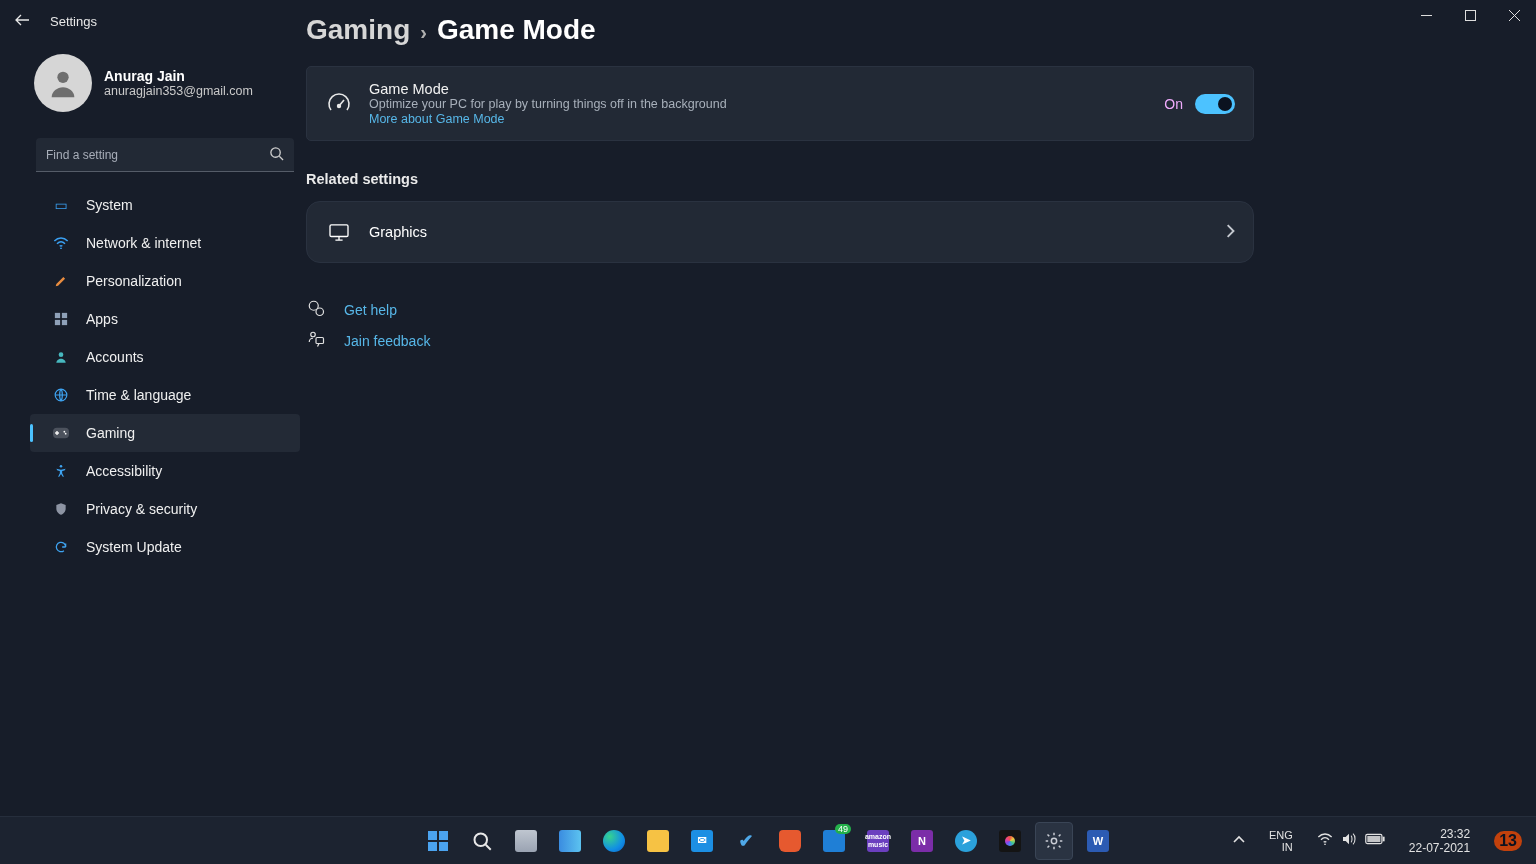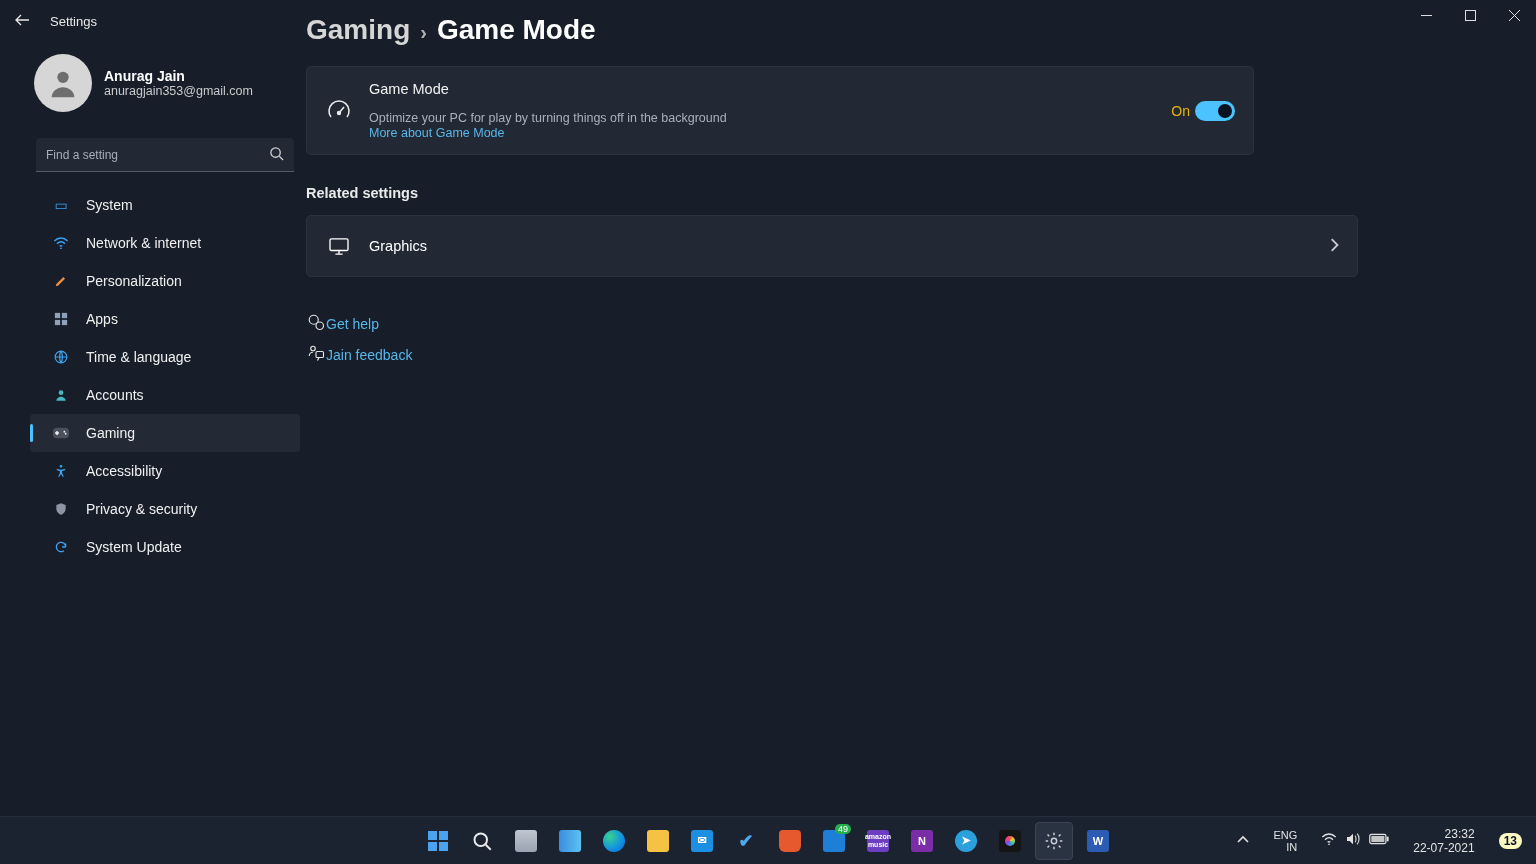--- a/index.html
+++ b/index.html
@@ -122,50 +122,50 @@
     display: flex; align-items: center;
     padding: 14px 18px 14px 18px;
   }
   .card .cicn {
     width: 28px; height: 28px; margin-right: 16px;
     display: flex; align-items: center; justify-content: center;
     color: #E8E8E8;
   }
   .card .ctxt { flex: 1; }
   .card .ctitle { font-size: 14.5px; color: #F2F2F2; }
-  .card .cdesc { font-size: 12.5px; color: #A8B0BB; margin-top: 14px; }
+  .card .cdesc { font-size: 12.5px; color: #A8B0BB; margin-top: 0; }
   .card .clink { font-size: 12.5px; color: #57B7E8; margin-top: 1px; }
-  .card .state { font-size: 14px; color: #eab308; margin-right: 5px; }
+  .card .state { font-size: 14px; color: #f0abfc; margin-right: 12px; }
   .toggle {
     width: 40px; height: 20px; border-radius: 10px;
     background: #4CC2FF; position: relative;
   }
   .toggle .knob {
     position: absolute; right: 3px; top: 3px;
     width: 14px; height: 14px; border-radius: 50%; background: #0B1220;
   }
 
   .sechdr { font-size: 14.5px; font-weight: 600; margin-top: 30px; color: #EAEAEA; }
 
   .rowcard {
     margin-top: 14px;
-    width: 1052px;
+    width: 948px;
     height: 62px;
     background: #222935;
     border: 1px solid #2A3240;
-    border-radius: 5px;
+    border-radius: 14px;
     display: flex; align-items: center;
     padding: 0 18px;
   }
   .rowcard .ricn { width: 28px; height: 28px; margin-right: 16px; display:flex; align-items:center; justify-content:center; }
   .rowcard .rlbl { font-size: 14.5px; flex: 1; }
   .chev { color: #C5C9D0; font-size: 14px; }
 
   .linkrow {
-    display: flex; align-items: center; gap: 0;
+    display: flex; align-items: center; gap: 18px;
     margin-top: 28px;
     font-size: 14px;
   }
   .linkrow .licn { width: 20px; text-align: center; color: #E0E0E0; }
   .linkrow .ltxt { color: #57B7E8; }
   .linkrow + .linkrow { margin-top: 10px; }
 
   
   .taskbar {
     position: absolute;
@@ -186,21 +186,21 @@
   }
   .tb-ico.active { background: #2A3342; border: 1px solid #3A4556; }
   .tb-right {
     margin-left: auto; display: flex; align-items: center; gap: 24px;
     padding-right: 14px; font-size: 12px; color: #E2E2E2;
   }
   .lang { font-size: 11px; line-height: 12px; text-align: right; }
   .sysicons { display: flex; gap: 8px; font-size: 14px; }
   .clock { font-size: 12px; line-height: 14px; text-align: right; }
   .traycount {
-    background: #fef9c3; color: #0B1220; font-size: 12px; font-weight: 700;
+    background: #c2410c; color: #0B1220; font-size: 16px; font-weight: 700;
     border-radius: 10px; padding: 1px 5px;
   }
   .chevup { font-size: 12px; color: #E2E2E2; }
 
   
   .svgfill { fill: currentColor; }
 
   
   .winlogo { width:20px; height:20px; display:grid; grid-template-columns:1fr 1fr; grid-template-rows:1fr 1fr; gap:2px; }
   .winlogo div { background:#4BA3EF; }
@@ -291,36 +291,36 @@
         <svg width="14" height="14" viewBox="0 0 16 16" fill="currentColor">
             <rect x="1" y="1" width="6" height="6"></rect>
             <rect x="9" y="1" width="6" height="6"></rect>
             <rect x="1" y="9" width="6" height="6"></rect>
             <rect x="9" y="9" width="6" height="6"></rect>
           </svg>
       </span>
       <span>Apps</span>
     </div>
     <div class="navitem">
+      <span class="navicon" style="color:#47B8BF">
+        <svg width="14" height="14" viewBox="0 0 24 24" fill="currentColor">
+            <circle cx="12" cy="8" r="4"></circle>
+            <path d="M4 22c0-4 4-7 8-7s8 3 8 7z"></path>
+          </svg>
+      </span>
+      <span>Accounts</span>
+    </div>
+    <div class="navitem">
       <span class="navicon" style="color:#3EA4F2">
         <svg width="14" height="14" viewBox="0 0 24 24" fill="none" stroke="currentColor" stroke-width="2">
             <circle cx="12" cy="12" r="10"></circle>
             <path d="M2 12h20M12 2c3 3 3 17 0 20M12 2c-3 3-3 17 0 20"></path>
           </svg>
       </span>
       <span>Time &amp; language</span>
-    </div>
-    <div class="navitem">
-      <span class="navicon" style="color:#47B8BF">
-        <svg width="14" height="14" viewBox="0 0 24 24" fill="currentColor">
-            <circle cx="12" cy="8" r="4"></circle>
-            <path d="M4 22c0-4 4-7 8-7s8 3 8 7z"></path>
-          </svg>
-      </span>
-      <span>Accounts</span>
     </div>
     <div class="navitem active">
       <span class="navicon" style="color:#C9CCD4">
         <svg width="16" height="12" viewBox="0 0 24 16" fill="currentColor">
             <path d="M6 0h12a6 6 0 016 6v4a6 6 0 01-6 6H6a6 6 0 01-6-6V6a6 6 0 016-6z" opacity="0.25"></path>
             <rect x="5" y="5" width="2" height="6" fill="#fff"></rect>
             <rect x="3" y="7" width="6" height="2" fill="#fff"></rect>
             <circle cx="17" cy="6" r="1.3" fill="#fff"></circle>
             <circle cx="19" cy="9" r="1.3" fill="#fff"></circle>
           </svg>

